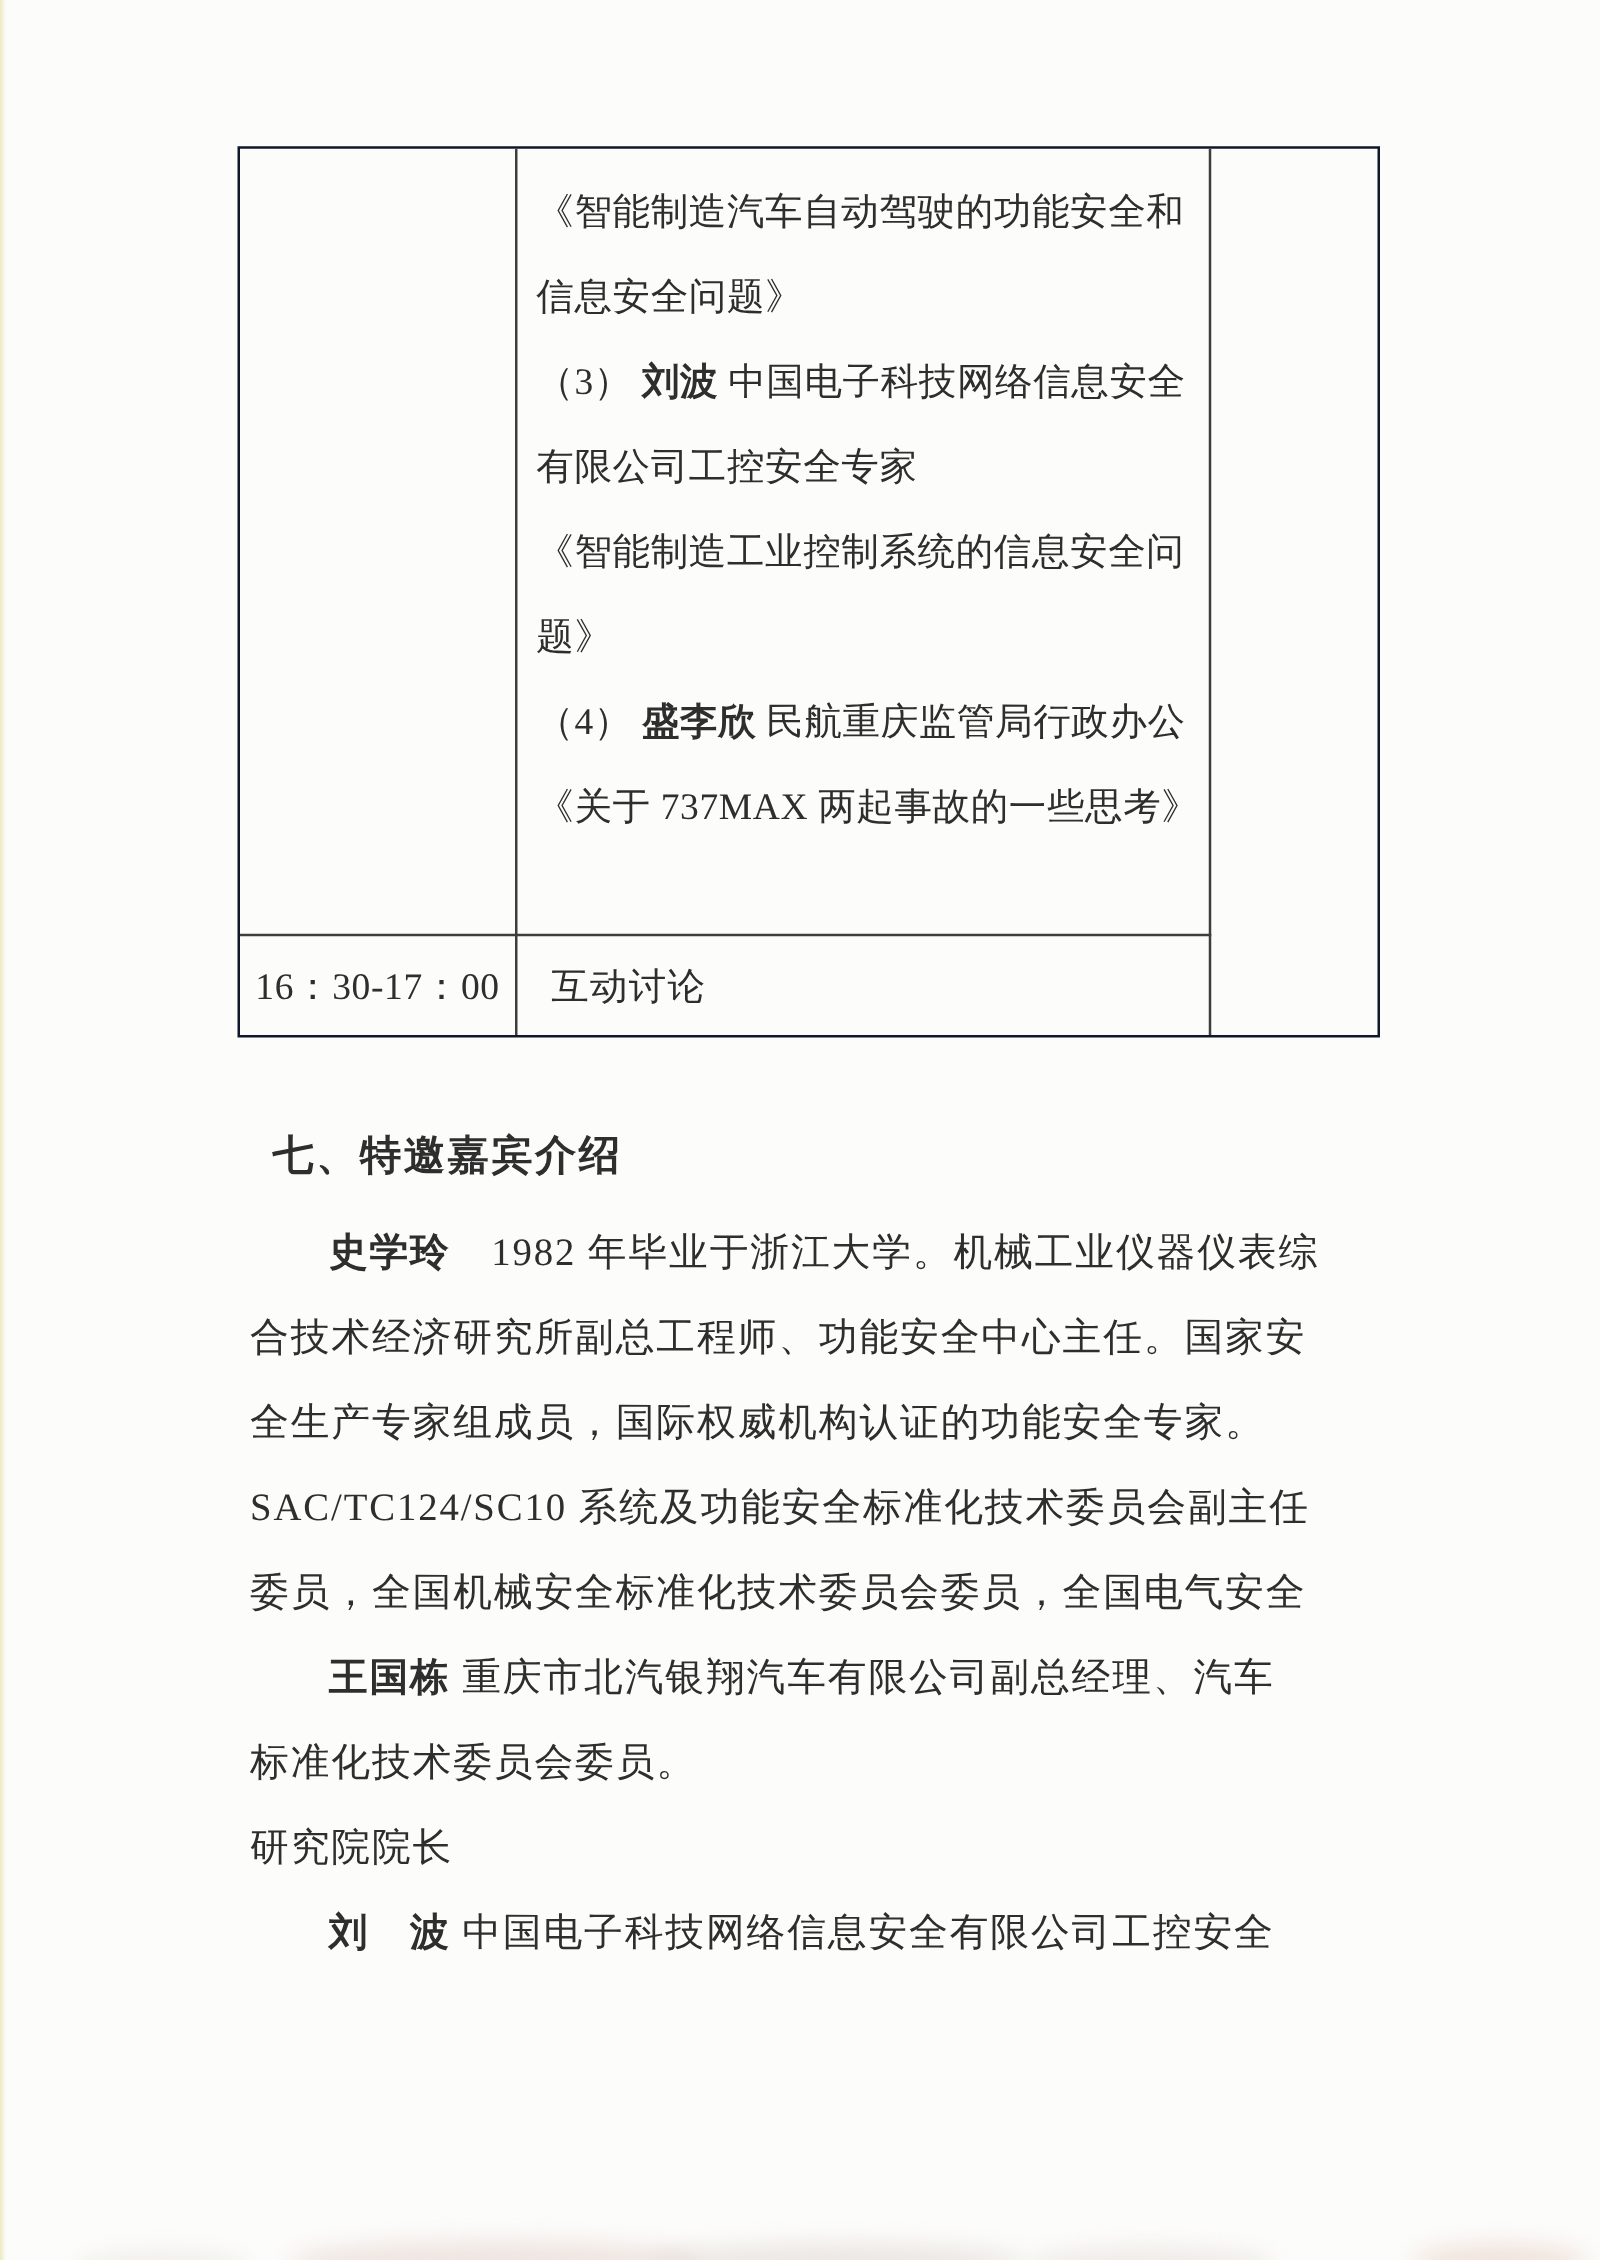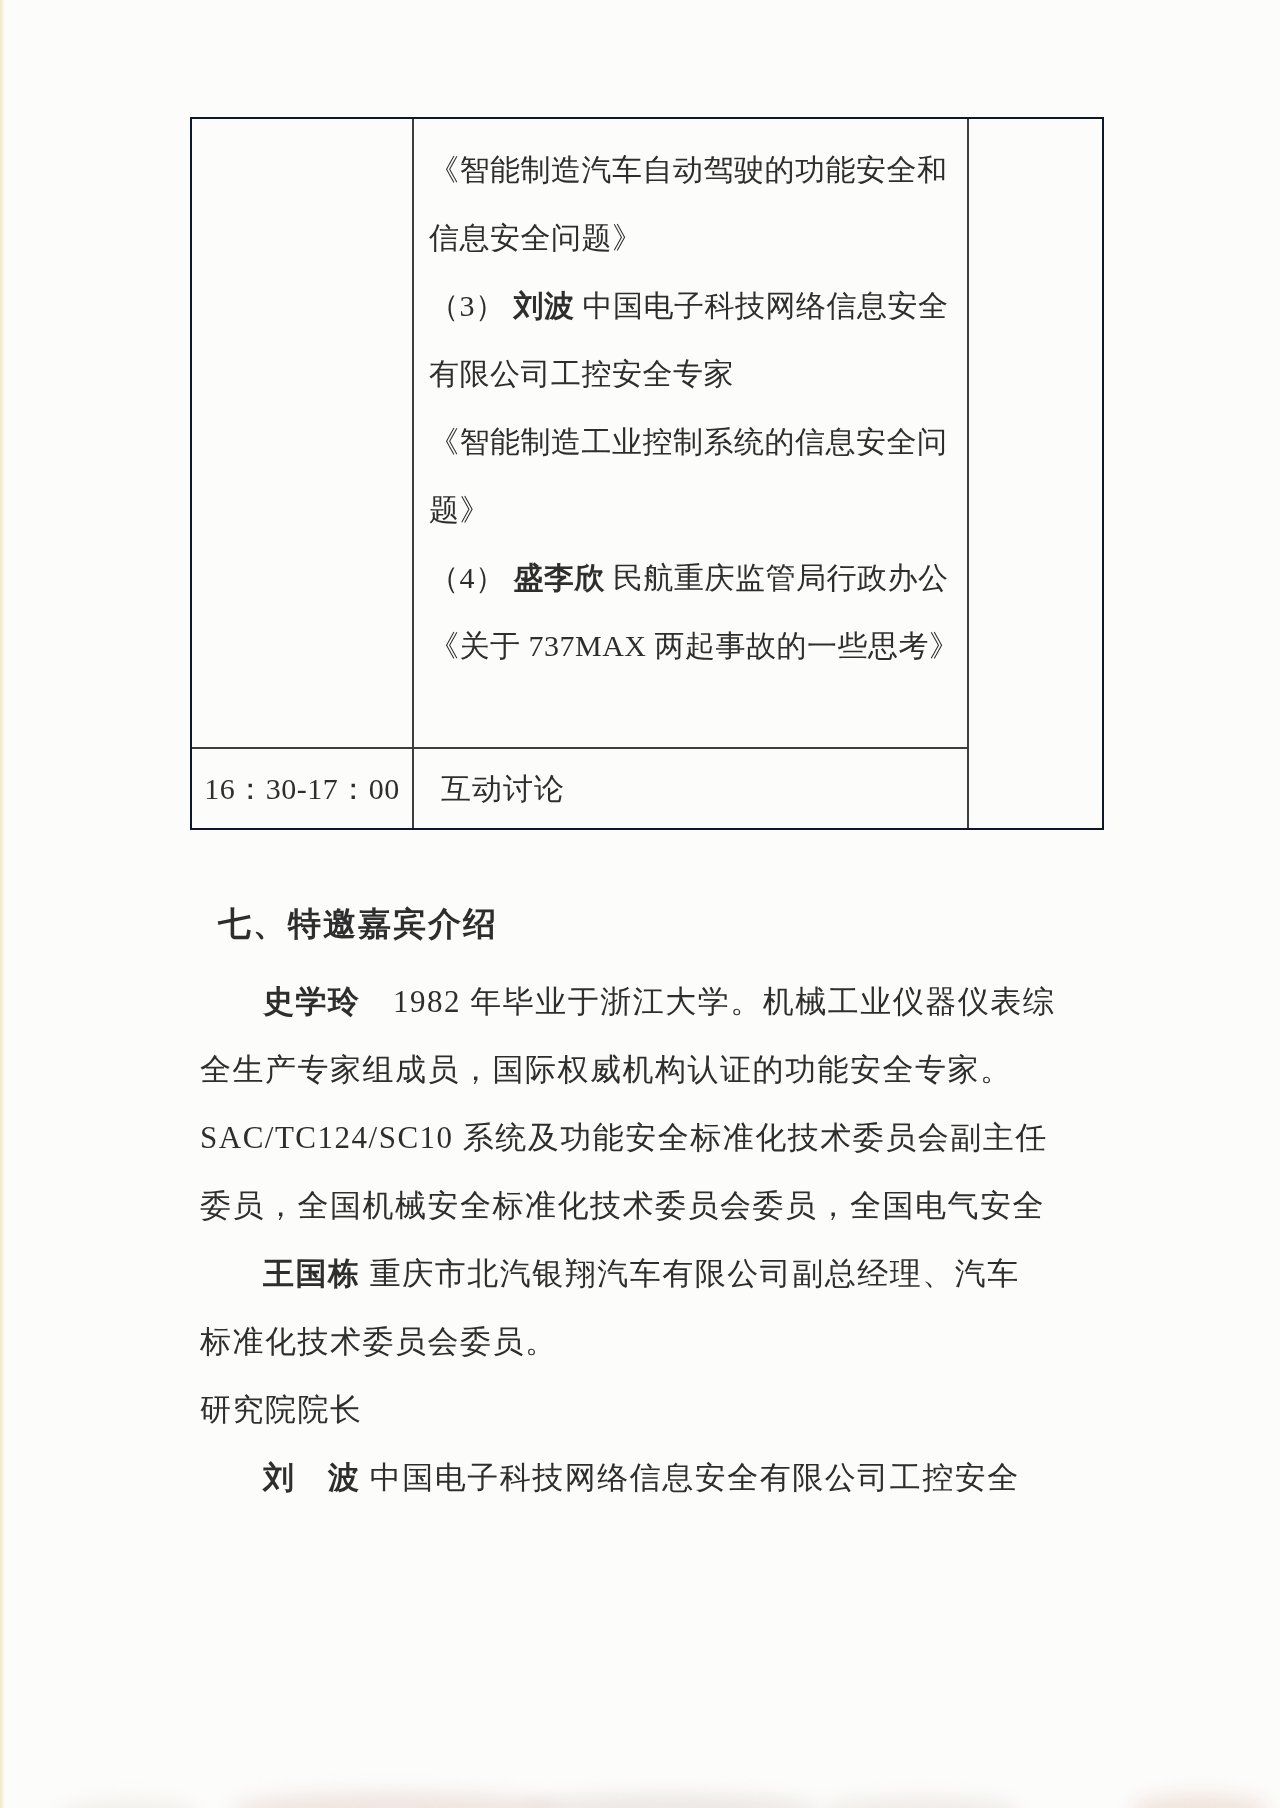--- a/index.html
+++ b/index.html
@@ -105,20 +105,21 @@
 
     <div class="cell-activity">互动讨论</div>
 
     <div class="cell-empty"></div>
   </div>
 
   <div class="section-heading">七、特邀嘉宾介绍</div>
 
   <div class="paragraphs">
       <div class="pline indent"><span class="b">史学玲</span><span>　1982 年毕业于浙江大学。机械工业仪器仪表综</span></div>
+      <div class="pline"><span>合技术经济研究所副总工程师、功能安全中心主任。国家安</span></div>
       <div class="pline"><span>全生产专家组成员，国际权威机构认证的功能安全专家。</span></div>
       <div class="pline"><span>SAC/TC124/SC10 系统及功能安全标准化技术委员会副主任</span></div>
       <div class="pline"><span>委员，全国机械安全标准化技术委员会委员，全国电气安全</span></div>
       <div class="pline indent"><span class="b">王国栋</span><span> 重庆市北汽银翔汽车有限公司副总经理、汽车</span></div>
       <div class="pline"><span>标准化技术委员会委员。</span></div>
       <div class="pline"><span>研究院院长</span></div>
       <div class="pline indent"><span class="b">刘　波</span><span> 中国电子科技网络信息安全有限公司工控安全</span></div>
     </div>
 
   <div class="bottom-smudge">

